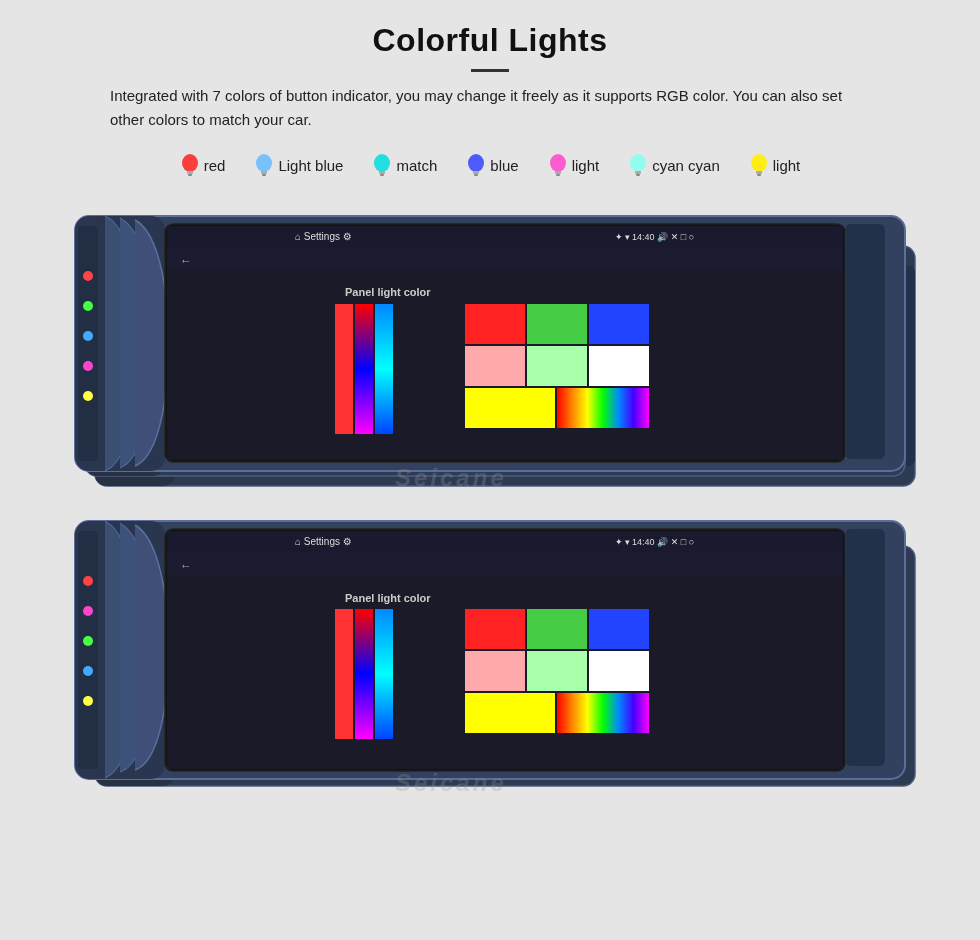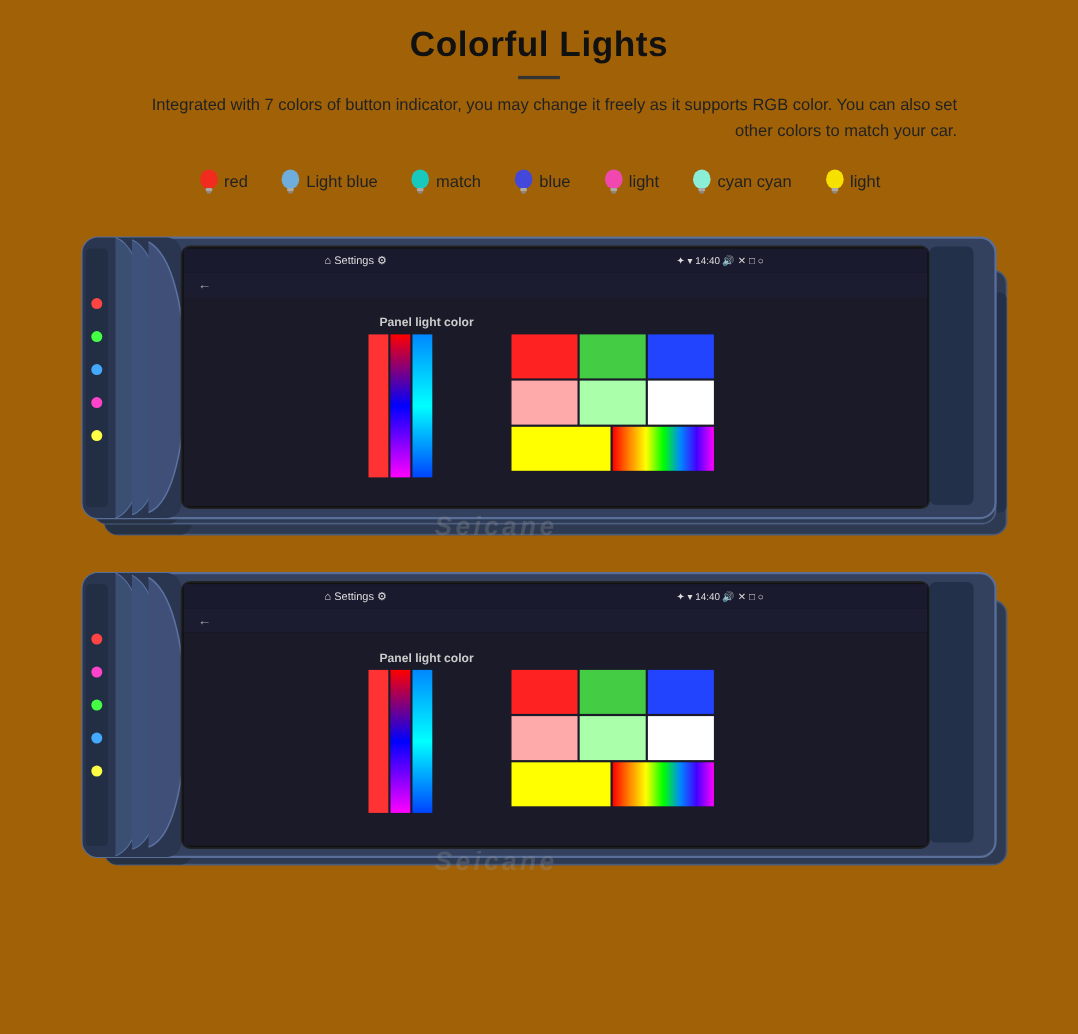--- a/index.html
+++ b/index.html
@@ -7,21 +7,21 @@
       width: 980px;
       height: 940px;
       background: #ffffff;
       font-family: Arial, sans-serif;
       overflow: hidden;
     }
 
     .page-container {
       width: 980px;
       height: 940px;
-      background: #a16207;
+      background: #e5e5e5;
       position: relative;
     }
 
     
     .header {
       text-align: center;
       padding: 22px 0 6px 0;
     }
     .main-title {
       font-size: 32px;
@@ -34,21 +34,21 @@
       height: 3px;
       background: #333;
       margin: 10px auto 12px auto;
     }
     .description {
       font-size: 15px;
       color: #222;
       line-height: 1.6;
       max-width: 760px;
       margin: 0 auto 14px auto;
-      text-align: right;
+      text-align: left;
     }
 
     
     .color-row {
       display: flex;
       align-items: center;
       justify-content: center;
       gap: 29px;
       margin-bottom: 18px;
       flex-wrap: nowrap;

